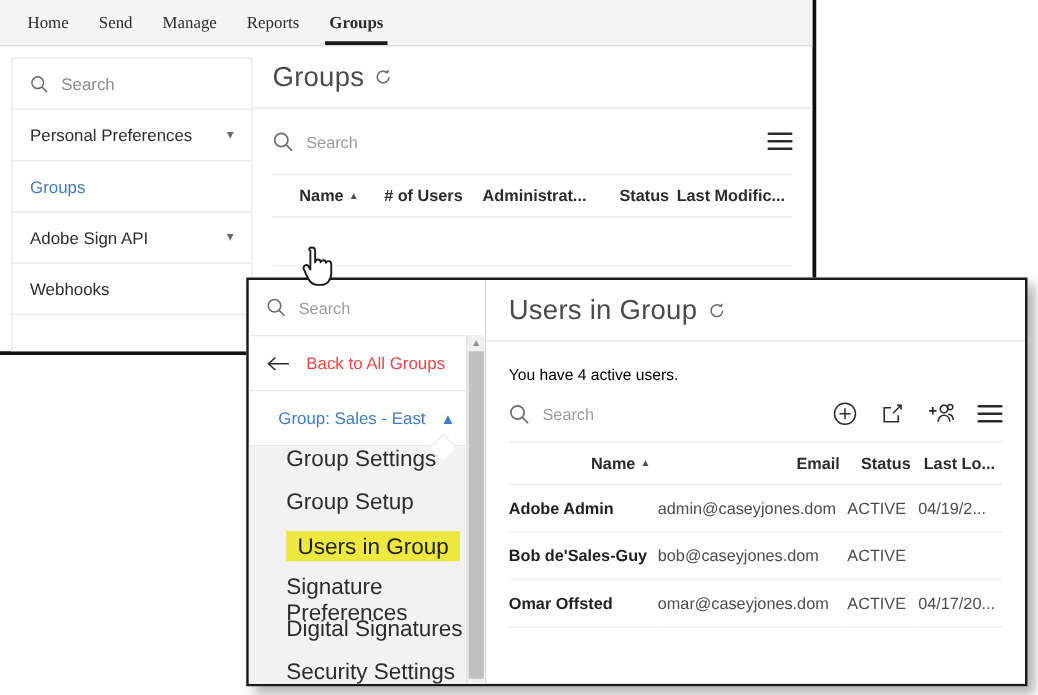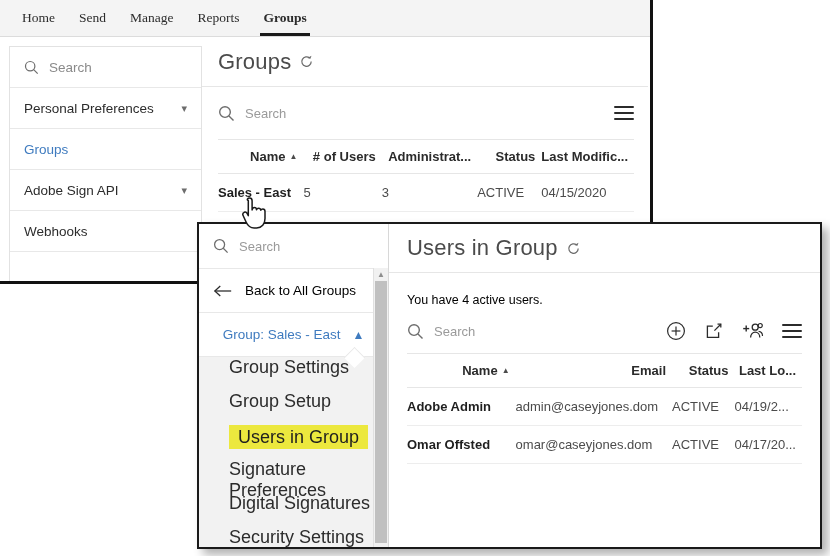--- a/index.html
+++ b/index.html
@@ -176,21 +176,21 @@
     padding: 0 14px;
     color: #9a9a9a;
     font-size: 13px;
     border-bottom: 1px solid #e8e8e8;
   }
   .fs-row {
     height: 44px;
     display: flex; align-items: center;
     padding: 0 14px;
     font-size: 13.5px;
-    color: #000000;
+    color: #ef4444;
     border-bottom: 1px solid #e8e8e8;
     box-sizing: border-box;
     cursor: pointer;
     gap: 12px;
   }
   .fs-row.group-head {
     color: #3f7bbf;
     justify-content: center;
     position: relative;
   }
@@ -394,27 +394,20 @@
                 </th>
                 <th style="width:85px">
                   <span>Status</span>
                 </th>
                 <th>
                   <span>Last Modific...</span>
                 </th>
               </tr>
             </thead>
             <tbody>
-              <tr>
-                <td class="strong">Sales - East</td>
-                <td>5</td>
-                <td>3</td>
-                <td>ACTIVE</td>
-                <td>04/15/2020</td>
-              </tr>
               <tr>
                 <td colspan="5" style="height:16px;border-bottom:1px solid #ededed"></td>
               </tr>
             </tbody>
           </table>
         </div>
       </div>
     </div>
   </div>
 
@@ -550,20 +543,26 @@
             </tr>
           </thead>
           <tbody>
             <tr>
               <td class="strong">Adobe Admin</td>
               <td>admin@caseyjones.dom</td>
               <td>ACTIVE</td>
               <td>04/19/2...</td>
             </tr>
             <tr>
+              <td class="strong">Bob de'Sales-Guy</td>
+              <td>bob@caseyjones.dom</td>
+              <td>ACTIVE</td>
+              <td></td>
+            </tr>
+            <tr>
               <td class="strong">Omar Offsted</td>
               <td>omar@caseyjones.dom</td>
               <td>ACTIVE</td>
               <td>04/17/20...</td>
             </tr>
           </tbody>
         </table>
       </div>
     </div>
   </div>

